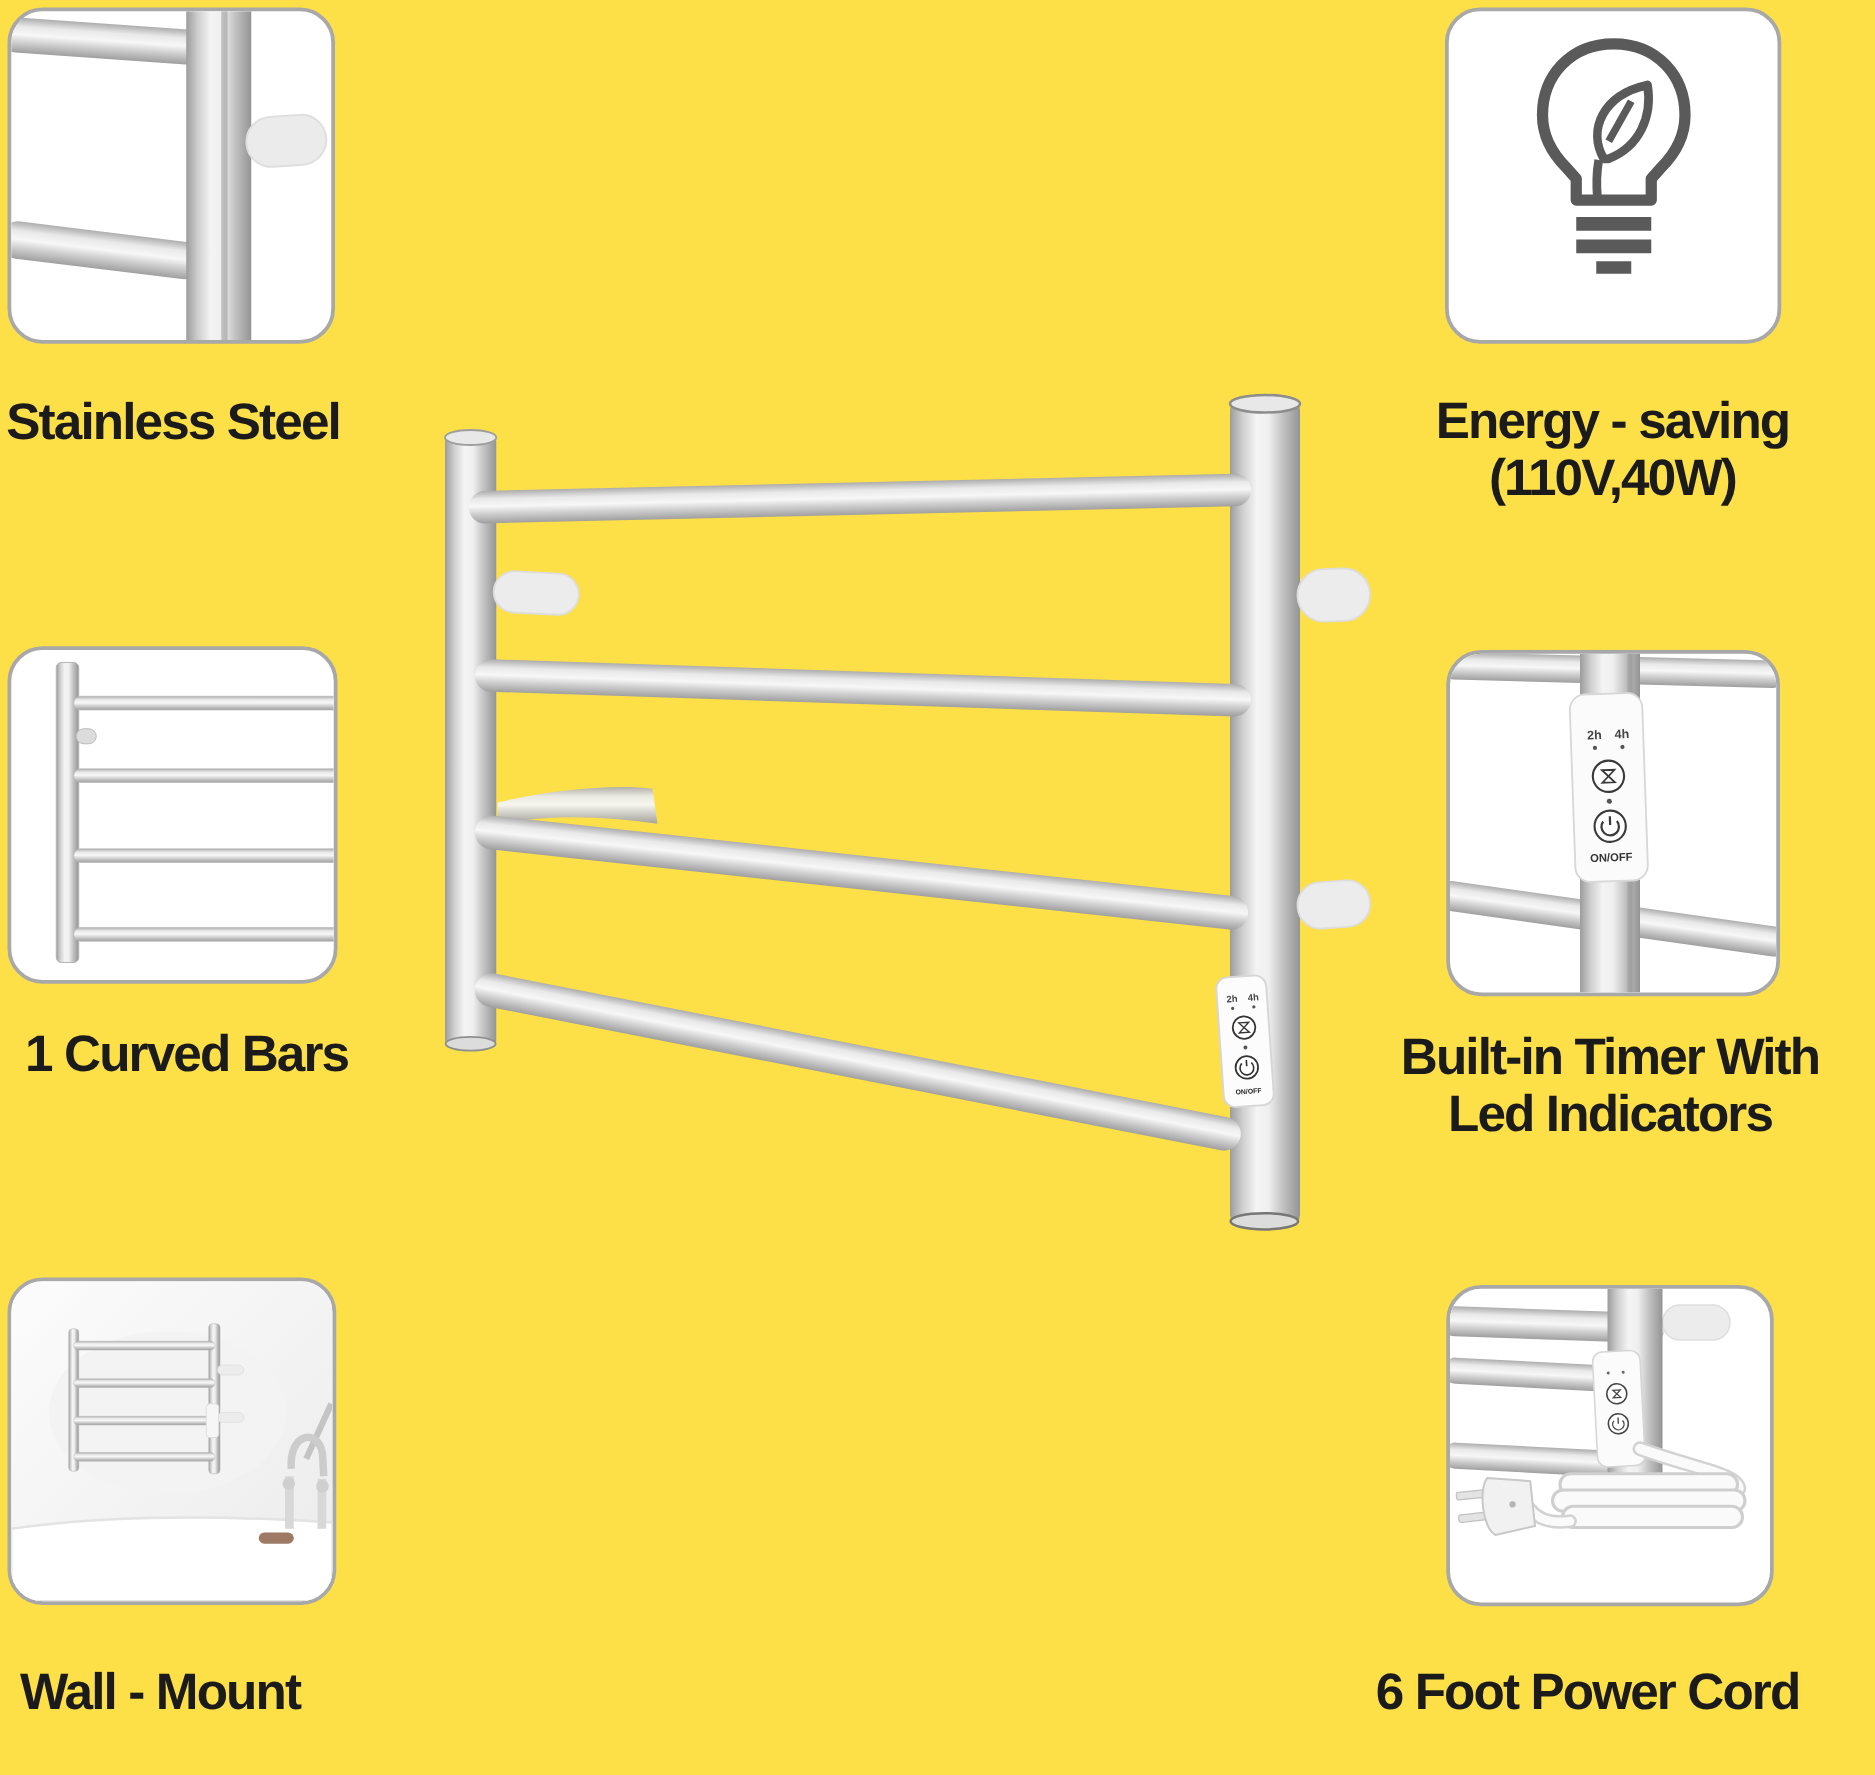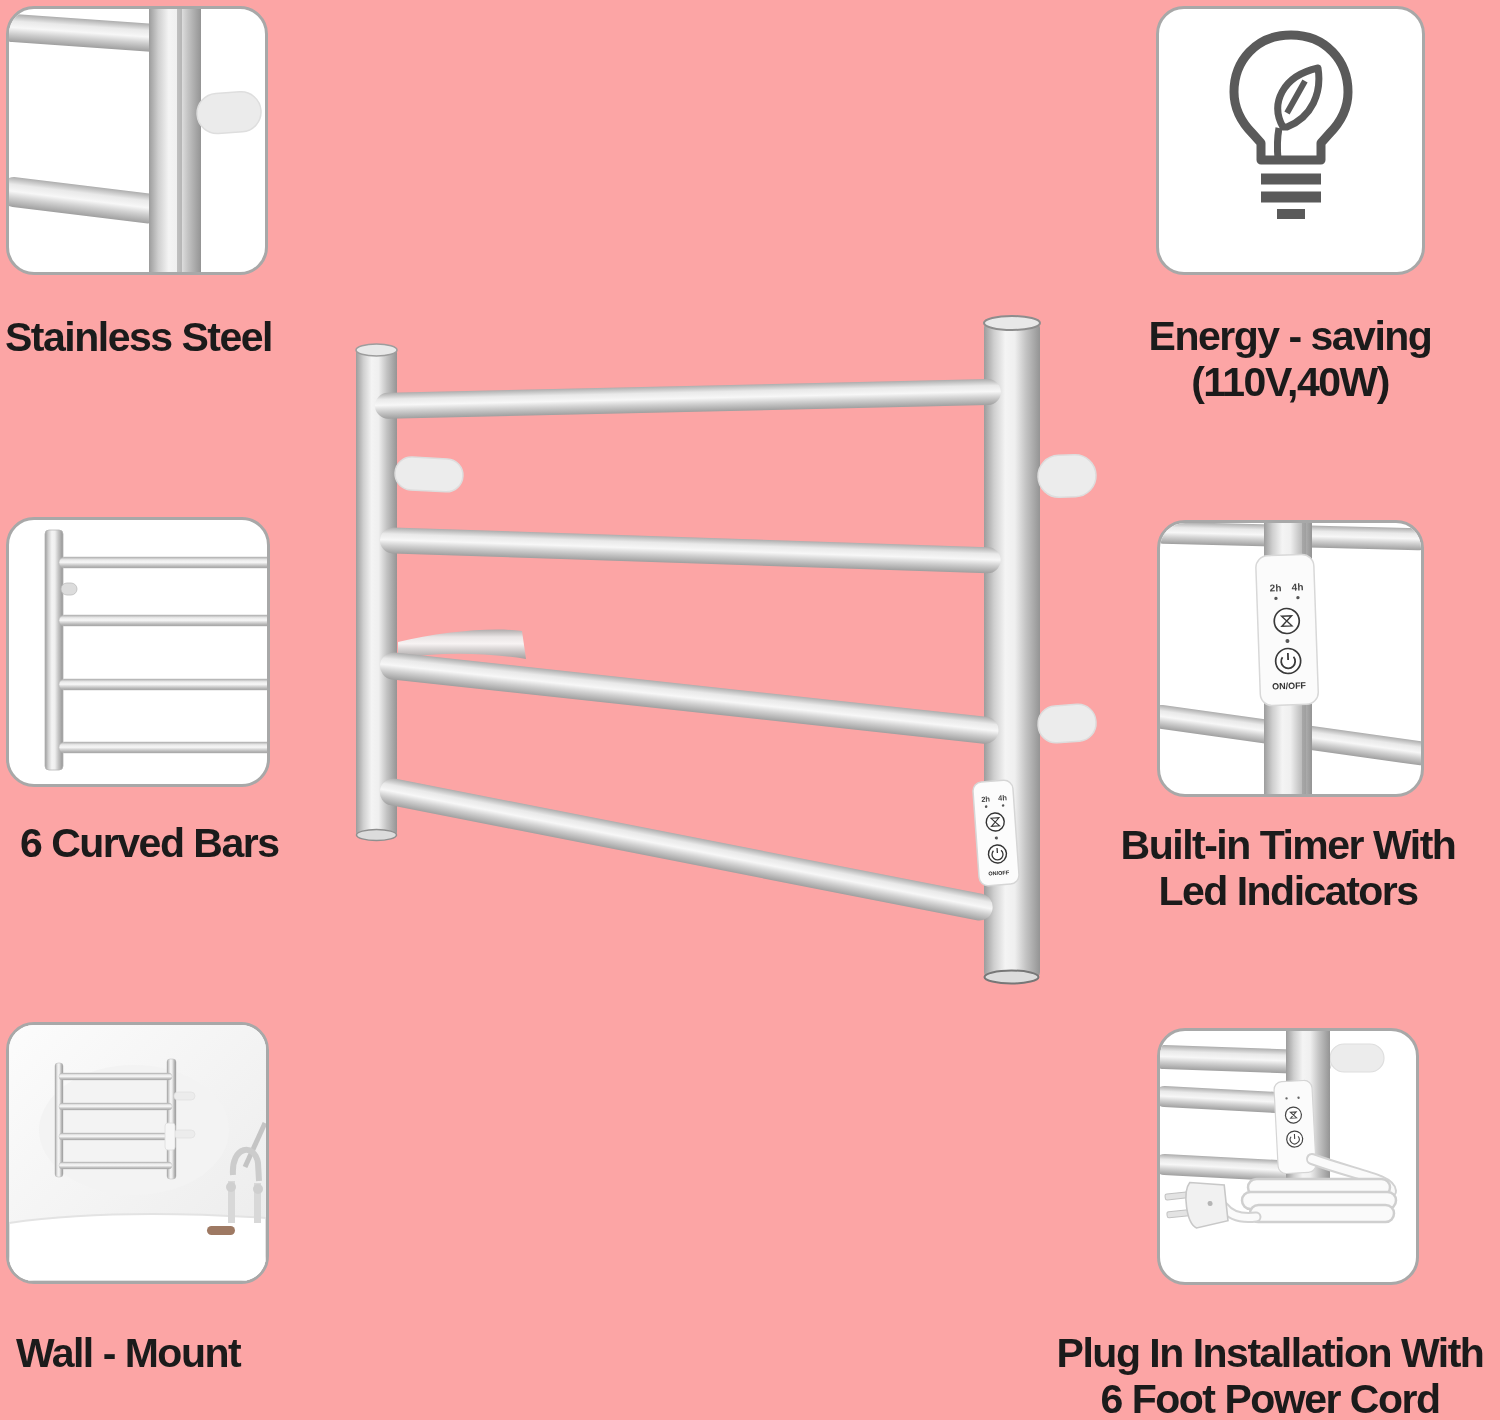--- a/index.html
+++ b/index.html
@@ -1,16 +1,16 @@
 <!DOCTYPE html>
 <html><head>
 <meta charset="utf-8">
 <style>
   html,body{margin:0;padding:0;background:#fff;}
-  #canvas{position:relative;width:1500px;height:1420px;background:#fca5a5;overflow:hidden;
+  #canvas{position:relative;width:1500px;height:1420px;background:#fde047;overflow:hidden;
           font-family:"Liberation Sans",sans-serif;}
   .thumb{position:absolute;border:3px solid #a8a8a8;border-radius:28px;overflow:hidden;
          background:#fff;box-sizing:border-box;}
   .thumb svg{display:block;}
   .caption{position:absolute;font-weight:bold;color:#1b1b1b;letter-spacing:-1.5px;
            font-size:41px;line-height:46px;white-space:nowrap;}
   .caption.centered{text-align:center;white-space:normal;}
   .center-art{position:absolute;left:340px;top:280px;}
   svg text{font-family:"Liberation Sans",sans-serif;}
 </style>
@@ -63,21 +63,21 @@
   <div class="thumb" style="left:6px;top:517px;width:264px;height:270px">
     <svg viewBox="0 0 258 264" width="258" height="264">
       <rect x="36" y="10" width="18" height="240" rx="4" fill="url(#gradPost)" stroke="#b5b5b5" stroke-width="0.8"></rect>
       <rect x="52" y="63" width="16" height="12" rx="6" fill="#dcdcdc" stroke="#bdbdbd" stroke-width="0.8"></rect>
       <rect x="50" y="37" width="215" height="11" rx="5.5" fill="url(#gradBar)" stroke="#b9b9b9" stroke-width="0.5"></rect>
       <rect x="50" y="95" width="215" height="11" rx="5.5" fill="url(#gradBar)" stroke="#b9b9b9" stroke-width="0.5"></rect>
       <rect x="50" y="159" width="215" height="11" rx="5.5" fill="url(#gradBar)" stroke="#b9b9b9" stroke-width="0.5"></rect>
       <rect x="50" y="222" width="215" height="11" rx="5.5" fill="url(#gradBar)" stroke="#b9b9b9" stroke-width="0.5"></rect>
     </svg>
   </div>
-  <div class="caption" style="left:20px;top:820px">6 Curved Bars</div>
+  <div class="caption" style="left:20px;top:820px">1 Curved Bars</div>
 
   <div class="thumb" style="left:6px;top:1022px;width:263px;height:262px">
     <svg viewBox="0 0 257 256" width="257" height="256">
       <rect x="0" y="0" width="257" height="256" fill="url(#wallGrad)"></rect>
       <ellipse cx="125" cy="105" rx="95" ry="65" fill="#f3f3f3"></ellipse>
       <path d="M 0,198 C 70,188 150,186 257,193 L 257,256 L 0,256 Z" fill="#ffffff" stroke="#e3e3e3" stroke-width="2"></path>
       <g>
         <rect x="46" y="38" width="8" height="114" rx="3" fill="url(#gradPost)" stroke="#bbbbbb" stroke-width="0.5"></rect>
         <rect x="158" y="34" width="9" height="120" rx="3" fill="url(#gradPost)" stroke="#bbbbbb" stroke-width="0.5"></rect>
         <rect x="165" y="67" width="21" height="8" rx="4" fill="#ececec" stroke="#ddd" stroke-width="0.6"></rect>
@@ -184,21 +184,20 @@
       </g>
       <g transform="rotate(-6 45 172)">
         <rect x="6" y="159" width="26" height="6" rx="2" fill="#e3e3e3" stroke="#c2c2c2" stroke-width="1"></rect>
         <rect x="6" y="177" width="26" height="6" rx="2" fill="#e3e3e3" stroke="#c2c2c2" stroke-width="1"></rect>
         <path d="M 32,150 L 66,156 L 66,192 L 34,196 C 24,190 24,158 32,150 Z" fill="#f1f1f1" stroke="#c8c8c8" stroke-width="1.6"></path>
         <circle cx="50" cy="173" r="2.5" fill="#b5b5b5"></circle>
       </g>
     </svg>
   </div>
   <div class="caption centered" style="left:1040px;top:1330px;width:460px">
-    <div>Plug In Installation With</div>
     <div>6 Foot Power Cord</div>
   </div>
 
   <svg class="center-art" viewBox="0 0 770 720" width="770" height="720">
 
     <rect x="16" y="67" width="41" height="491" rx="6" fill="url(#gradPost)"></rect>
     <ellipse cx="36.5" cy="70" rx="20.5" ry="6" fill="#e8e8e8" stroke="#9d9d9d" stroke-width="1.5"></ellipse>
     <ellipse cx="36.5" cy="555" rx="20" ry="5.5" fill="#dcdcdc" stroke="#8f8f8f" stroke-width="1.5"></ellipse>
     <rect x="644" y="40" width="56" height="660" rx="8" fill="url(#gradPost)"></rect>
     <ellipse cx="672" cy="43" rx="28" ry="7" fill="#e8e8e8" stroke="#8d8d8d" stroke-width="2"></ellipse>

